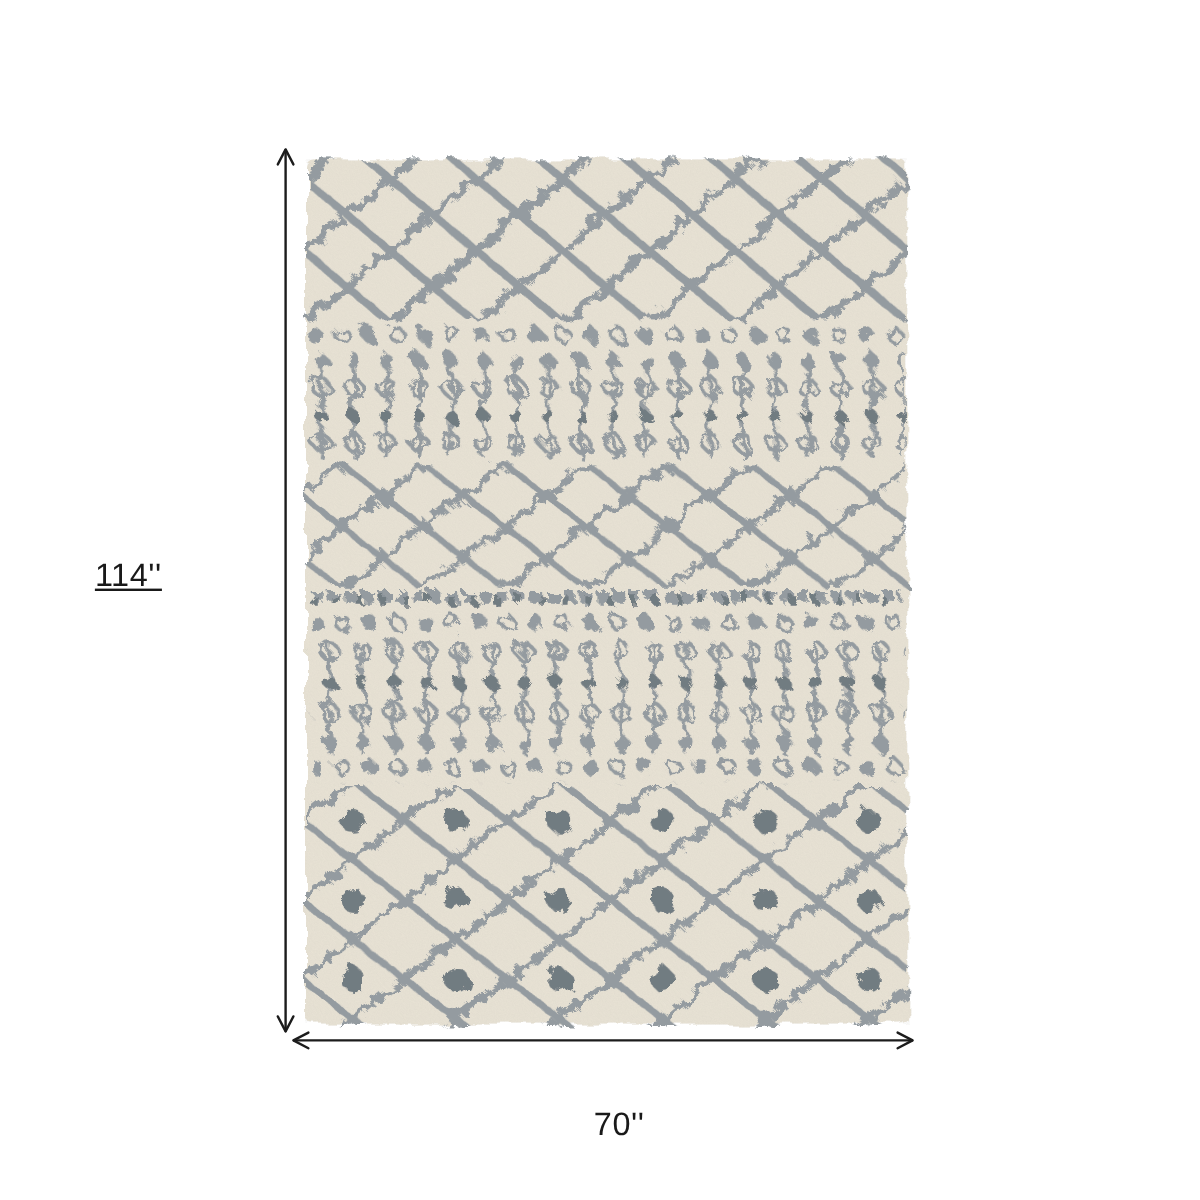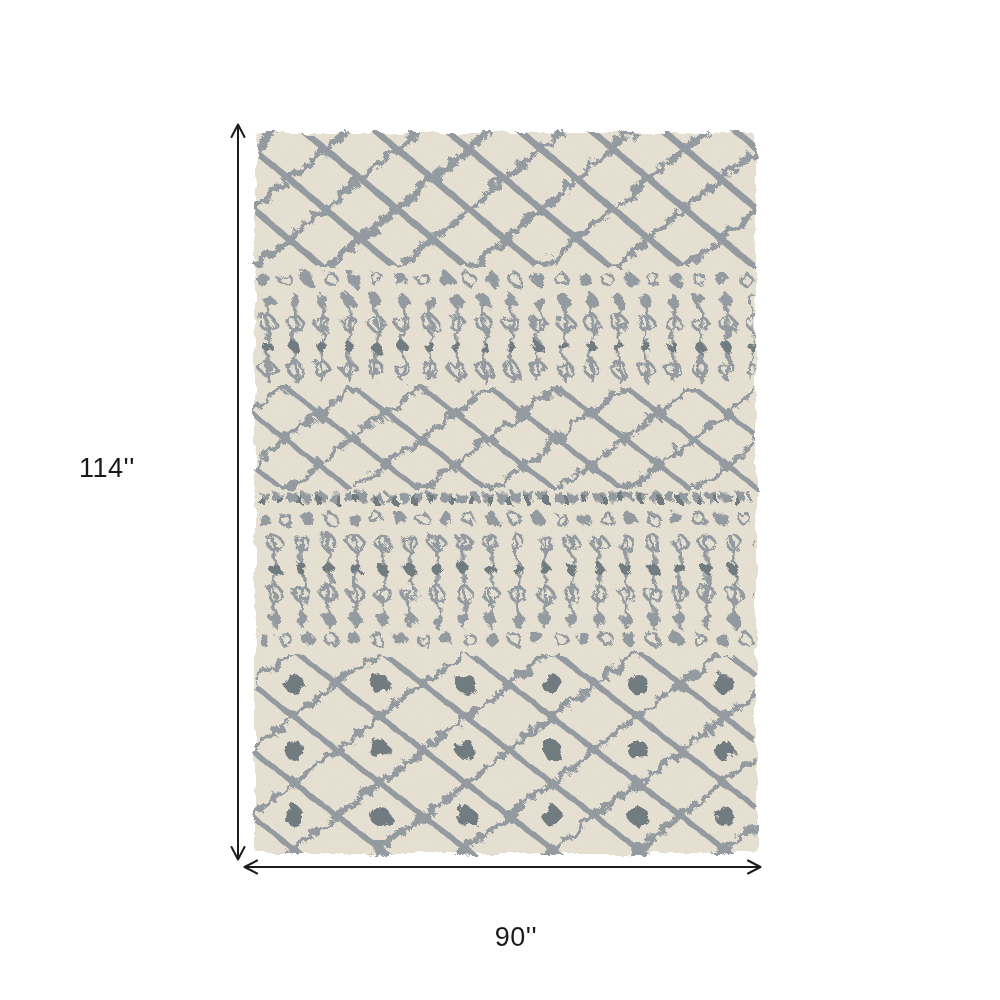--- a/index.html
+++ b/index.html
@@ -9,21 +9,21 @@
     font-family:"Liberation Sans",sans-serif;
     overflow:hidden;
   }
   .rug-wrap{position:absolute;left:251px;top:129px;width:509px;height:728px;margin:0;}
   .overlay{position:absolute;left:0;top:0;width:1000px;height:1000px;pointer-events:none;}
   .dim-label{
     position:absolute;transform:translate(-50%,-50%);
     font-size:27px;line-height:1;color:var(--label-text,#1a1a1a);
     letter-spacing:0.5px;white-space:nowrap;
   }
-  .label-height{left:107px;top:468px;}
+  .label-height{left:107px;top:480px;text-decoration:underline;}
   .label-width{left:516px;top:937px;}
   
   .st{stroke:var(--pattern-gray,#959ca1);fill:none;}
   .std{stroke:var(--pattern-gray-dark,#737d83);fill:none;}
   .f1{fill:var(--pattern-gray,#959ca1);}
   .f2{fill:var(--pattern-gray-dark,#737d83);}
   .rugbg{fill:var(--rug-base,#e9e3d5);}
   .dimline{stroke:var(--arrow-black,#1c1c1c);stroke-width:2;fill:none;stroke-linecap:round;stroke-linejoin:round;}
 </style>
 </head>
@@ -115,15 +115,15 @@
     </defs>
     <g>
       <line class="dimline" x1="238" y1="125" x2="238" y2="859" marker-start="url(#arrowhead)" marker-end="url(#arrowhead)"></line>
     </g>
     <g>
       <line class="dimline" x1="245" y1="867" x2="760" y2="867" marker-start="url(#arrowhead)" marker-end="url(#arrowhead)"></line>
     </g>
   </svg>
 
   <div class="dim-label label-height">114''</div>
-  <div class="dim-label label-width">90''</div>
+  <div class="dim-label label-width">70''</div>
 
 </div>
 
 </body></html>

